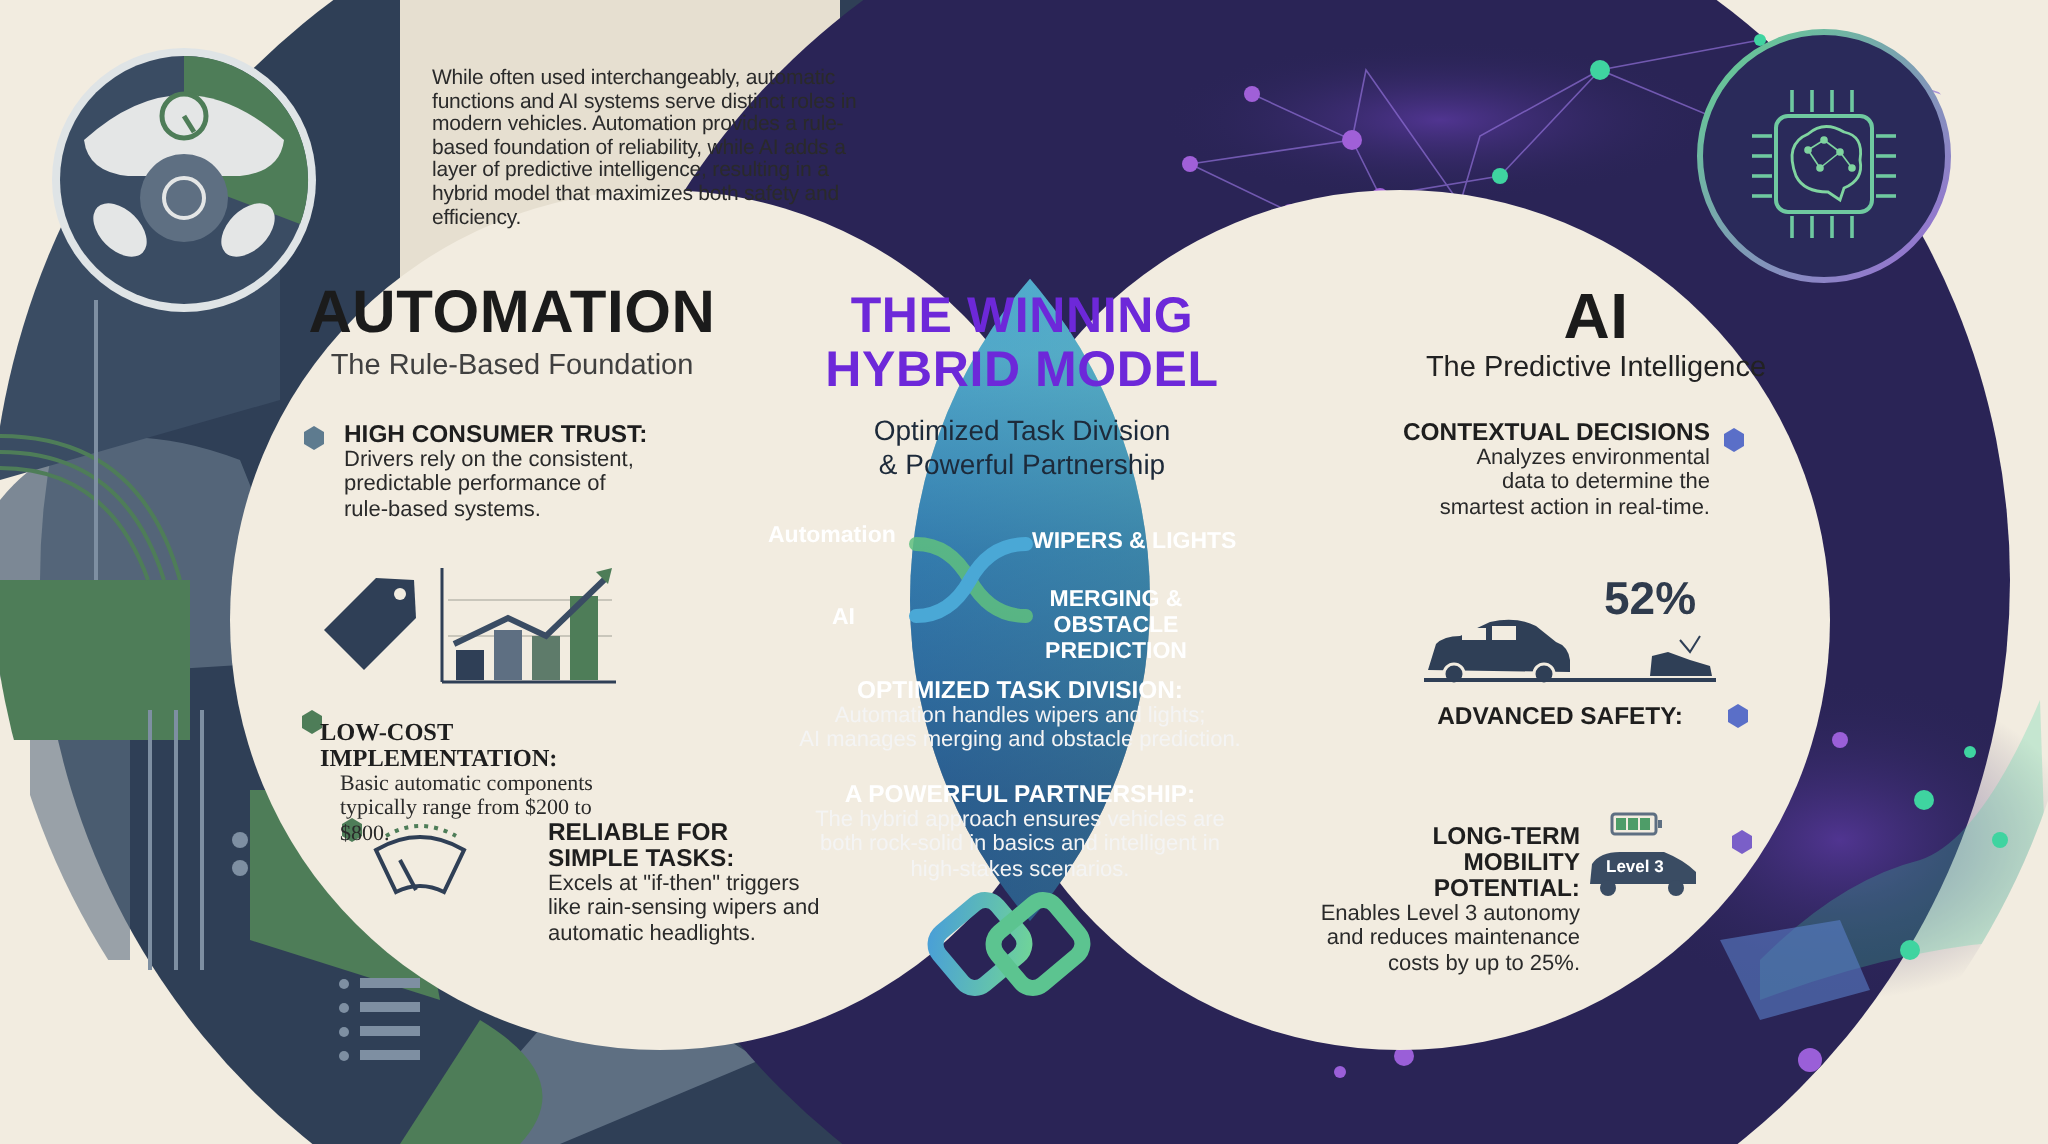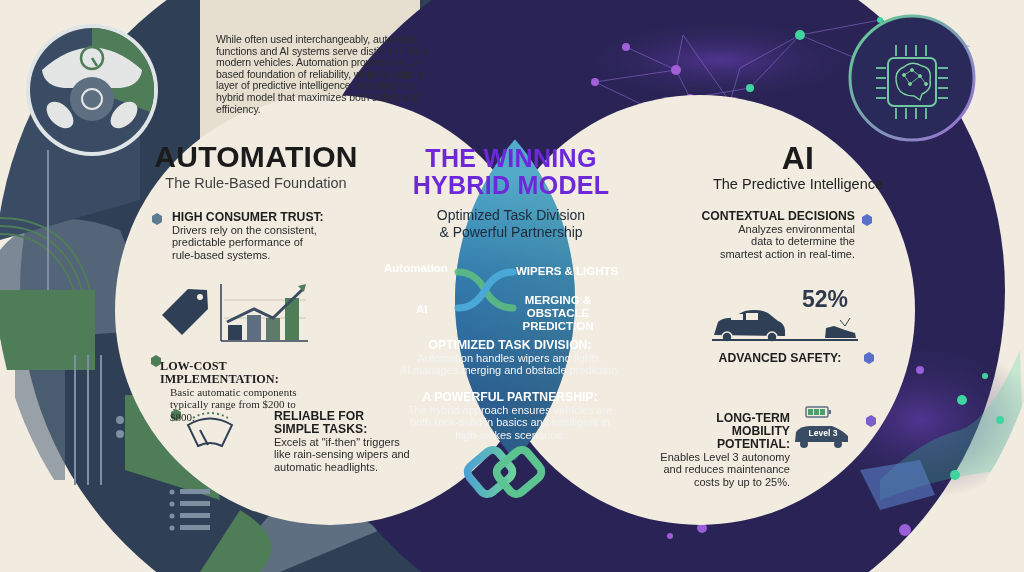--- a/index.html
+++ b/index.html
@@ -332,15 +332,15 @@
   <div class="abs" style="left:700px; top:352px; width:160px; text-align:center;">
     <div class="feat-h">ADVANCED SAFETY:</div>
   </div>
 
   <div class="abs" style="left:655px; top:412px; width:135px; text-align:right;">
     <div class="feat-h">LONG-TERM MOBILITY</div>
     <div class="feat-h">POTENTIAL:</div>
     <div class="feat-b">Enables Level 3 autonomy and reduces maintenance costs by up to 25%.</div>
   </div>
 
-  <div class="abs" style="left:803px; top:428px; width:40px; text-align:center; font-size:8.5px; font-weight:700; color:#fff;">Level 3</div>
+  <div class="abs" style="left:803px; top:428px; width:40px; text-align:left; font-size:8.5px; font-weight:700; color:#fff;">Level 3</div>
 
 </div>
 
 </body></html>

